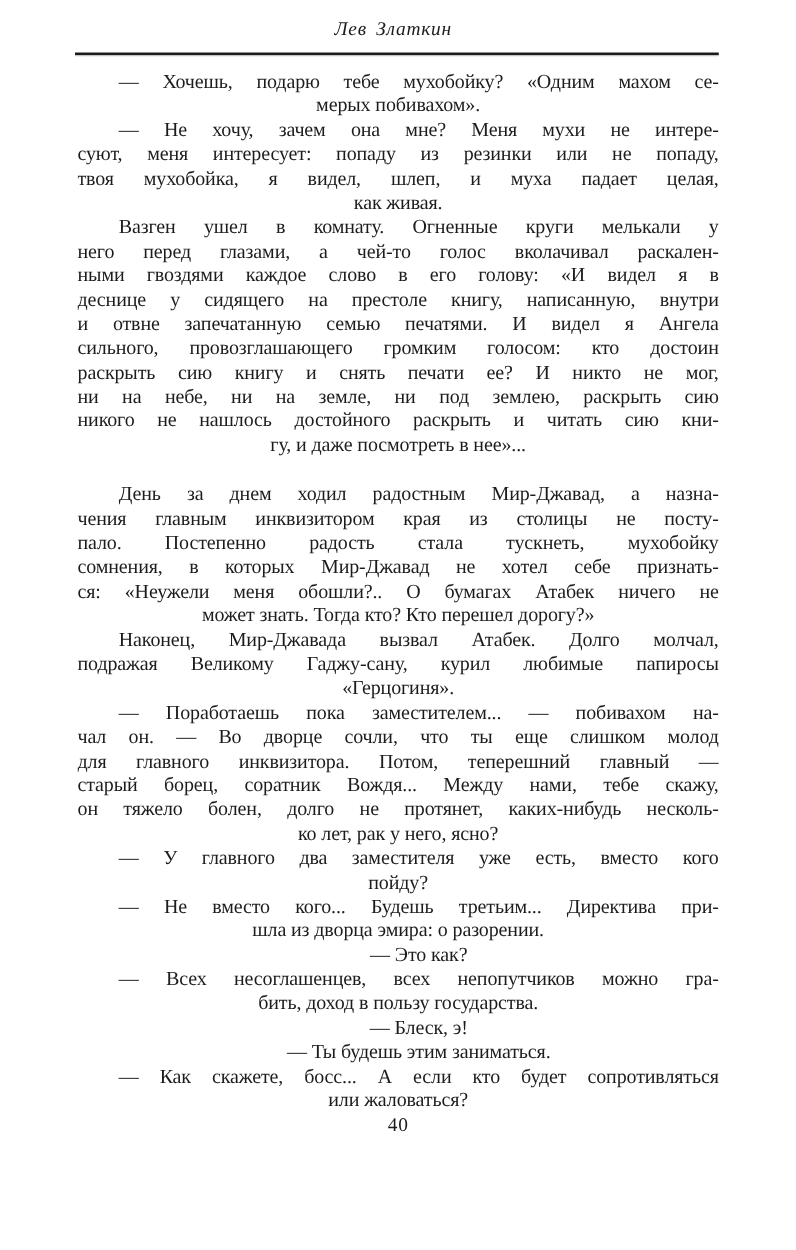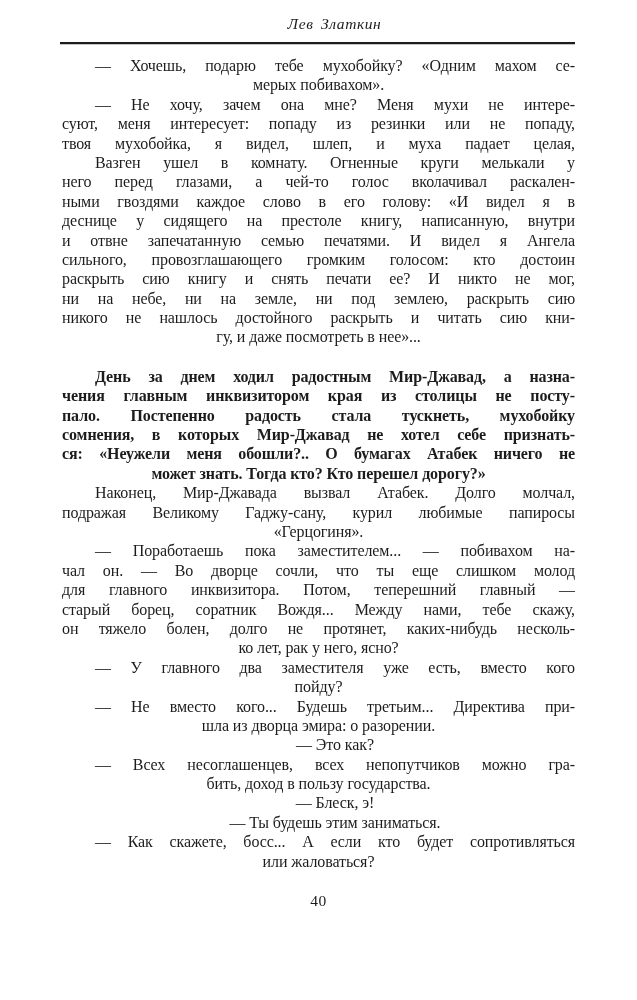--- a/index.html
+++ b/index.html
@@ -12,21 +12,21 @@
     width: 637px;
     height: 1000px;
     background: var(--paper, #ffffff);
     color: var(--ink, #1c1c1c);
     font-family: "Liberation Serif", "DejaVu Serif", serif;
     overflow: hidden;
   }
   .running-head {
     position: absolute;
     top: 15px;
-    left: 78px;
+    left: 58px;
     width: 513px;
     text-align: center;
     font-style: italic;
     font-size: 15.5px;
     letter-spacing: 0.6px;
     word-spacing: 3px;
   }
   .head-rule {
     position: absolute;
     top: 42px;
@@ -38,21 +38,21 @@
   }
   .text-block {
     position: absolute;
     top: 56px;
     left: 62px;
     width: 513px;
     font-size: 16px;
     letter-spacing: -0.1px;
   }
   .para { margin: 0; }
-  .para.gap { margin-top: 20px; font-weight: bold; }
+  .para.gap { margin-top: 20px; }
   .line {
     height: 19.4px;
     line-height: 19.3px;
     overflow: hidden;
     text-align: justify;
     white-space: normal;
   }
   .line.j::after {
     content: "";
     display: inline-block;
@@ -79,20 +79,21 @@
   <div class="head-rule"></div>
   <div class="text-block" id="text-block">
       <div class="para">
         <div class="line first j">— Хочешь, подарю тебе мухобойку? «Одним махом се-</div>
         <div class="line last">мерых побивахом».</div>
       </div>
       <div class="para">
         <div class="line first j">— Не хочу, зачем она мне? Меня мухи не интере-</div>
         <div class="line j">суют, меня интересует: попаду из резинки или не попаду,</div>
         <div class="line j">твоя мухобойка, я видел, шлеп, и муха падает целая,</div>
+        <div class="line last">как живая.</div>
       </div>
       <div class="para">
         <div class="line first j">Вазген ушел в комнату. Огненные круги мелькали у</div>
         <div class="line j">него перед глазами, а чей-то голос вколачивал раскален-</div>
         <div class="line j">ными гвоздями каждое слово в его голову: «И видел я в</div>
         <div class="line j">деснице у сидящего на престоле книгу, написанную, внутри</div>
         <div class="line j">и отвне запечатанную семью печатями. И видел я Ангела</div>
         <div class="line j">сильного, провозглашающего громким голосом: кто достоин</div>
         <div class="line j">раскрыть сию книгу и снять печати ее? И никто не мог,</div>
         <div class="line j">ни на небе, ни на земле, ни под землею, раскрыть сию</div>

